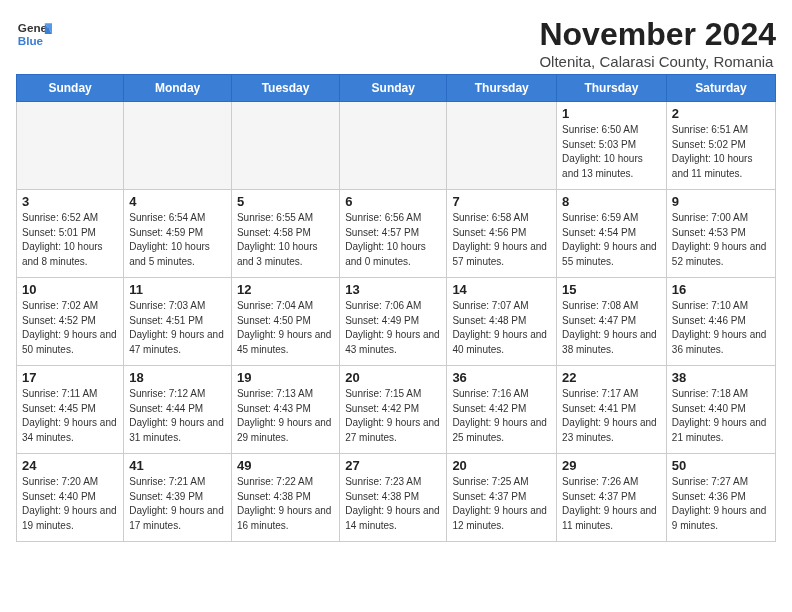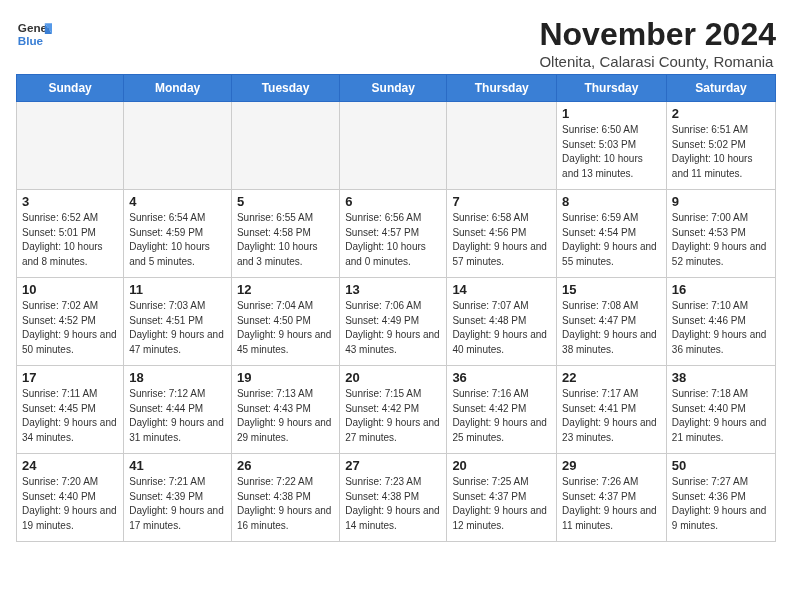--- a/index.html
+++ b/index.html
@@ -217,21 +217,21 @@
         <tr class="week-row">
           <td>
             <div class="day-num">24</div>
             <div class="day-info">Sunrise: 7:20 AM<br>Sunset: 4:40 PM<br>Daylight: 9 hours and 19 minutes.</div>
           </td>
           <td>
             <div class="day-num">41</div>
             <div class="day-info">Sunrise: 7:21 AM<br>Sunset: 4:39 PM<br>Daylight: 9 hours and 17 minutes.</div>
           </td>
           <td>
-            <div class="day-num">26</div>
+            <div class="day-num">49</div>
             <div class="day-info">Sunrise: 7:22 AM<br>Sunset: 4:38 PM<br>Daylight: 9 hours and 16 minutes.</div>
           </td>
           <td>
             <div class="day-num">27</div>
             <div class="day-info">Sunrise: 7:23 AM<br>Sunset: 4:38 PM<br>Daylight: 9 hours and 14 minutes.</div>
           </td>
           <td>
             <div class="day-num">20</div>
             <div class="day-info">Sunrise: 7:25 AM<br>Sunset: 4:37 PM<br>Daylight: 9 hours and 12 minutes.</div>
           </td>

